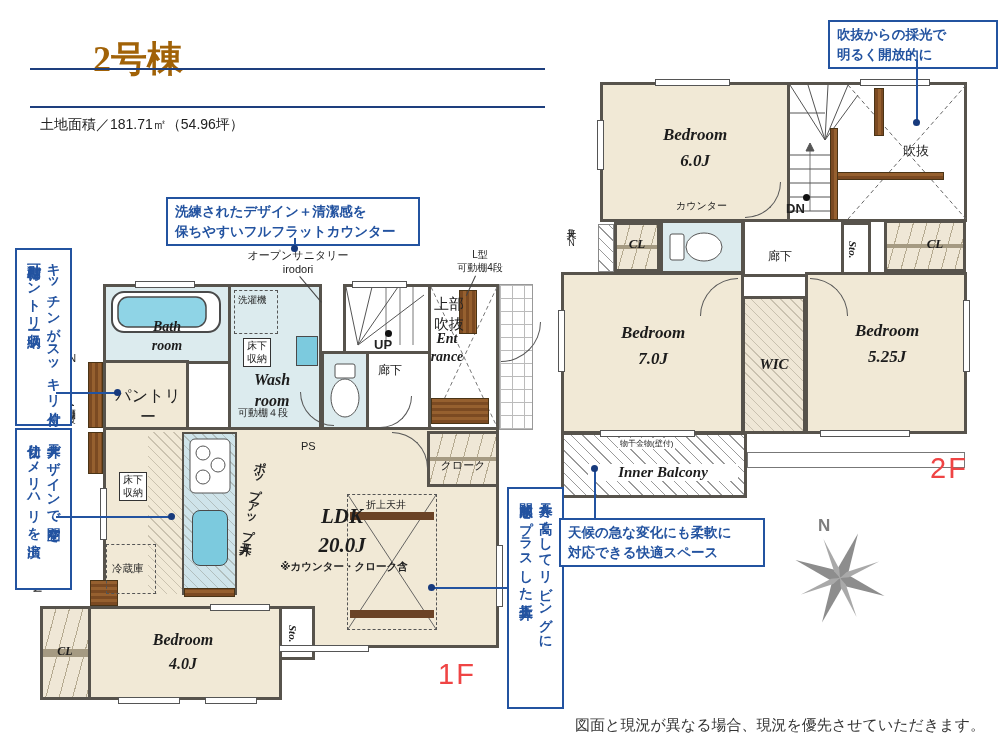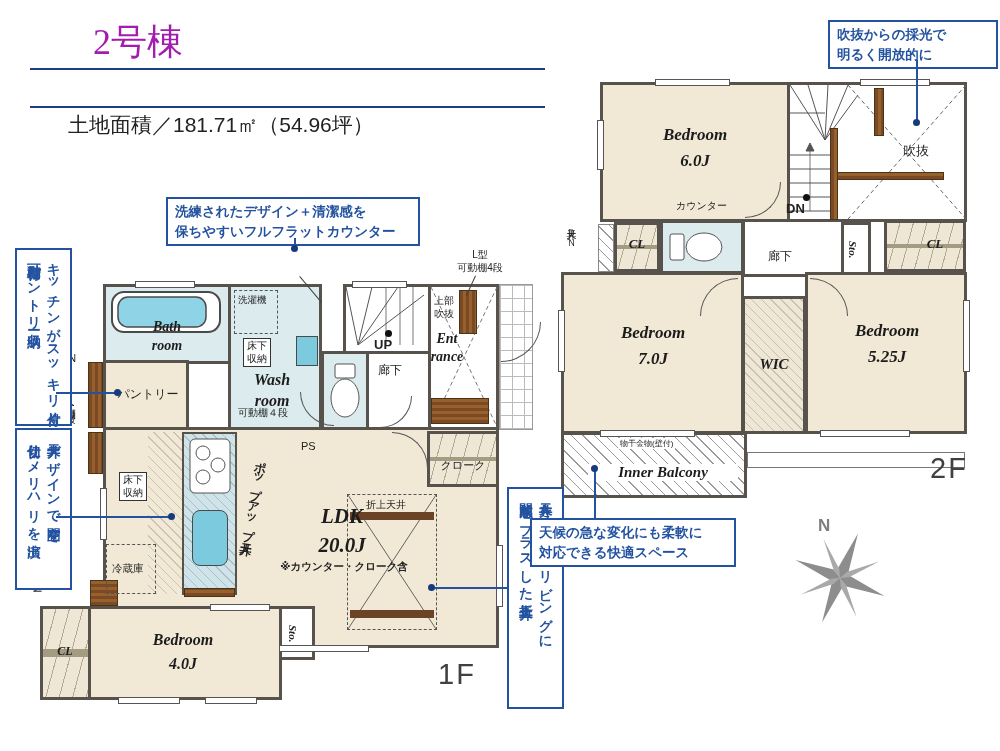--- a/index.html
+++ b/index.html
@@ -1,24 +1,24 @@
 <!DOCTYPE html>
 <html><head>
 <meta charset="utf-8">
 <style>
   html,body{margin:0;padding:0;}
   body{font-family:"Liberation Sans","DejaVu Sans",sans-serif;background:#fff;}
   #page{position:relative;width:1000px;height:751px;background:#fff;overflow:hidden;}
   .abs{position:absolute;}
   .pre{white-space:pre-line;}
   
-  .bigtitle{color:#a21caf;font-family:"Liberation Serif","DejaVu Serif",serif;font-weight:normal;}
+  .bigtitle{color:#a16207;font-family:"Liberation Serif","DejaVu Serif",serif;font-weight:bold;margin-top:17px;}
   .navline{background:#1e3f7e;height:2px;}
   .spec{color:#1e3f7e;font-family:"Liberation Serif","DejaVu Serif",serif;font-weight:bold;}
-  .areatxt{color:#222;font-size:21px;line-height:21px;margin-left:28px;}
+  .areatxt{color:#222;font-size:14px;line-height:21px;}
   
   .co{border:2px solid #2353a0;background:#fff;color:#2353a0;font-weight:bold;
       font-size:13.5px;line-height:1.45;padding:3px 7px;white-space:pre-line;}
   .cov{writing-mode:vertical-rl;letter-spacing:1px;}
   .pline{background:#2353a0;}
   .pdot{width:7px;height:7px;border-radius:50%;background:#173a7d;}
   .bdot{width:7px;height:7px;border-radius:50%;background:#111;}
   
   .room{border:3px solid #57534c;box-sizing:border-box;}
   .beige{background:#f1e9d6;}
@@ -33,21 +33,21 @@
         background-image:linear-gradient(#bbb 1px,transparent 1px),linear-gradient(90deg,#bbb 1px,transparent 1px);
         background-size:12px 13px;}
   .hangrod{background-image:linear-gradient(to bottom,transparent 46%,#a59a82 46%,#a59a82 54%,transparent 54%),
            repeating-linear-gradient(105deg,transparent 0 12px,#b4a98f 12px 13px);}
   .dashbox{border:1.5px dashed #555;box-sizing:border-box;background:transparent;}
   .rlabel{font-family:"Liberation Serif","DejaVu Serif",serif;font-style:italic;font-weight:bold;color:#1c1c1c;text-align:center;}
   .slabel{color:#222;}
   .vtext{writing-mode:vertical-rl;}
   .arc{border:1.3px solid #555;box-sizing:border-box;background:rgba(255,255,255,.0);}
   .win{background:#fff;border:1px solid #555;box-sizing:border-box;}
-  .flabel{color:#404040;font-size:29px;letter-spacing:2px;}
+  .flabel{color:#ef4444;font-size:29px;letter-spacing:2px;}
   .ptr{background:#444;height:1px;transform-origin:0 0;}
 </style>
 </head>
 <body>
 
 <div id="page">
 
   <div class="abs bigtitle" style="left:93px;top:18px;font-size:36px;">
     <span>2号棟</span>
   </div>
@@ -223,28 +223,30 @@
   <div class="abs arc" style="left:392px;top:432px;width:36px;height:36px;border-left:none;border-bottom:none;border-radius:0 100% 0 0;"></div>
 
   <div class="abs rlabel pre" style="left:122px;top:318px;width:90px;font-size:14px;line-height:1.35;">Bath
 room</div>
   <div class="abs slabel" style="left:238px;top:294px;font-size:9.5px;">洗濯機</div>
   <div class="abs slabel pre" style="left:243px;top:338px;font-size:10px;border:1px solid #333;background:#fff;padding:1px 3px;line-height:1.25;text-align:center;">床下
 収納</div>
   <div class="abs rlabel pre" style="left:232px;top:370px;width:80px;font-size:16px;line-height:1.3;">Wash
 room</div>
   <div class="abs slabel" style="left:238px;top:406px;font-size:10px;">可動棚４段</div>
-  <div class="abs slabel" style="left:110px;top:386px;width:76px;text-align:center;font-size:12px;">パントリー</div>
+  <div class="abs slabel" style="left:110px;top:386px;width:76px;text-align:center;font-size:16px;">パントリー</div>
   <div class="abs slabel" style="left:374px;top:337px;font-size:13px;font-weight:bold;">UP</div>
   <div class="abs bdot" style="left:385px;top:330px;"></div>
   <div class="abs slabel" style="left:378px;top:362px;font-size:12px;">廊下</div>
-  <div class="abs slabel pre" style="left:434px;top:294px;font-size:10px;line-height:1.3;">上部
+  <div class="abs slabel pre" style="left:434px;top:294px;font-size:15px;line-height:1.3;">上部
 吹抜</div>
   <div class="abs rlabel pre" style="left:416px;top:330px;width:62px;font-size:14px;line-height:1.3;">Ent
 rance</div>
+  <div class="abs slabel pre" style="left:228px;top:248px;width:140px;text-align:center;font-size:11px;line-height:1.3;">オープンサニタリー
+irodori</div>
   <div class="abs ptr" style="left:300px;top:276px;width:34px;transform:rotate(50deg);"></div>
   <div class="abs slabel pre" style="left:440px;top:248px;width:80px;text-align:center;font-size:10px;line-height:1.3;">L型
 可動棚4段</div>
   <div class="abs ptr" style="left:476px;top:276px;width:22px;transform:rotate(115deg);"></div>
   <div class="abs slabel" style="left:301px;top:440px;font-size:11px;">PS</div>
   <div class="abs slabel" style="left:432px;top:458px;width:62px;text-align:center;font-size:11px;">クローク</div>
   <div class="abs slabel pre" style="left:119px;top:472px;font-size:10px;border:1px solid #333;background:#fff;padding:1px 3px;line-height:1.25;text-align:center;">床下
 収納</div>
   <div class="abs slabel" style="left:112px;top:562px;font-size:10.5px;">冷蔵庫</div>
   <div class="abs slabel vtext" style="left:243px;top:452px;height:125px;font-size:12px;font-weight:bold;transform:rotate(10deg);">ポップアップ天井</div>
@@ -279,33 +281,34 @@
   <div class="abs co cov" style="left:15px;top:428px;height:152px;">天井デザインで空間を
 仕切りメリハリを演出</div>
   <div class="abs pline" style="left:56px;top:516px;width:116px;height:1.5px;"></div>
   <div class="abs pdot" style="left:168px;top:513px;"></div>
 
   <div class="abs co cov" style="left:507px;top:487px;height:212px;">天井を高くしてリビングに
 開放感をプラスした折上天井</div>
   <div class="abs pline" style="left:432px;top:587px;width:76px;height:1.5px;"></div>
   <div class="abs pdot" style="left:428px;top:584px;"></div>
 
-  <div class="abs co" style="left:530px;top:518px;width:188px;">天候の急な変化にも柔軟に
+  <div class="abs co" style="left:559px;top:518px;width:188px;">天候の急な変化にも柔軟に
 対応できる快適スペース</div>
   <div class="abs pline" style="left:594px;top:470px;width:1.5px;height:48px;"></div>
   <div class="abs pdot" style="left:591px;top:465px;"></div>
 
   <div class="abs" style="left:818px;top:516px;font-size:17px;font-weight:bold;color:#7e7e7e;">N</div>
   <svg class="abs" style="left:790px;top:528px;" width="100" height="100">
     <g transform="rotate(22 50 50)" fill="#8d8d8d">
       <polygon points="50,2 56,44 50,50 44,44"></polygon>
       <polygon points="50,98 44,56 50,50 56,56"></polygon>
       <polygon points="2,50 44,44 50,50 44,56"></polygon>
       <polygon points="98,50 56,56 50,50 56,44"></polygon>
       <polygon points="20,20 46,42 50,50 42,46" fill="#a9a9a9"></polygon>
       <polygon points="80,80 54,58 50,50 58,54" fill="#a9a9a9"></polygon>
       <polygon points="80,20 58,46 50,50 54,42" fill="#a9a9a9"></polygon>
       <polygon points="20,80 42,54 50,50 46,58" fill="#a9a9a9"></polygon>
     </g>
   </svg>
 
+  <div class="abs" style="left:490px;top:716px;width:495px;text-align:right;font-size:15px;color:#333;">図面と現況が異なる場合、現況を優先させていただきます。</div>
 
 </div>
 
 </body></html>

